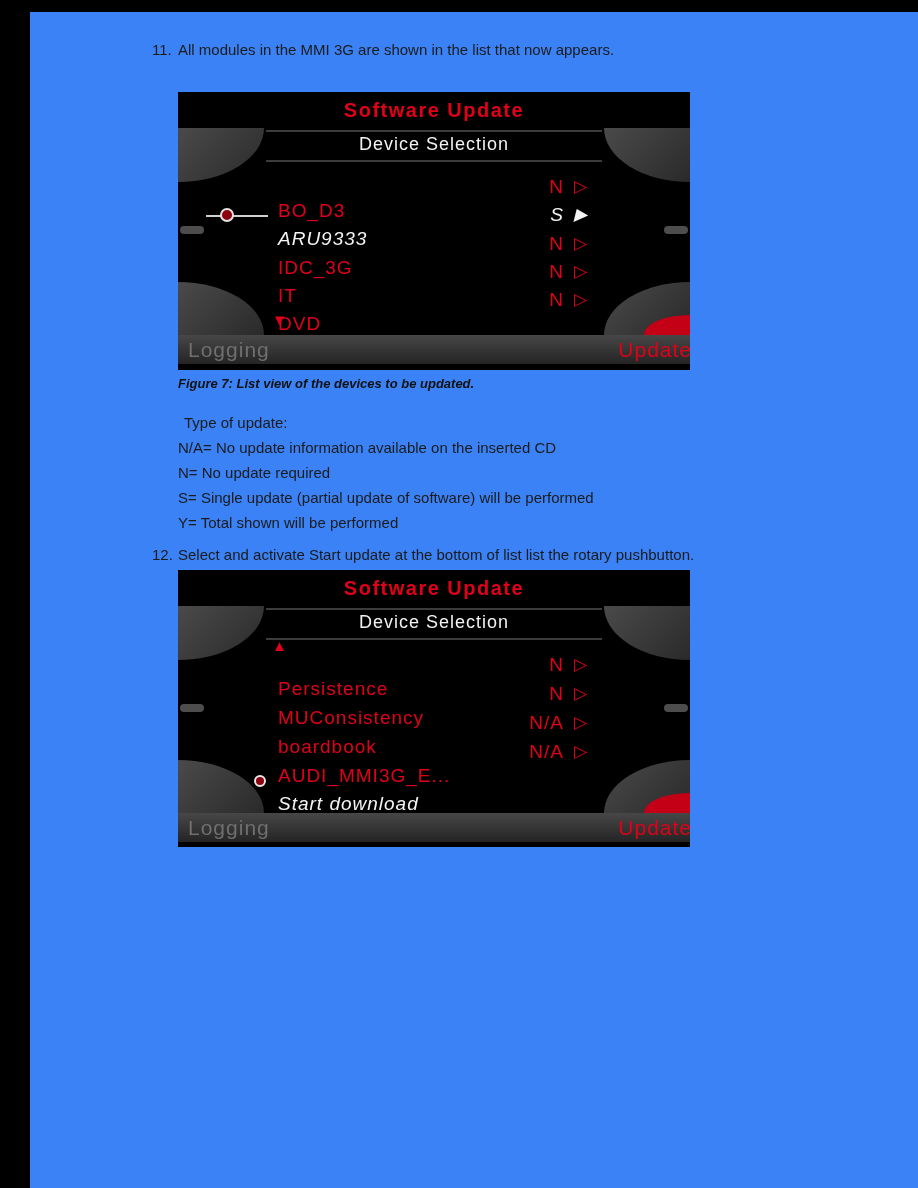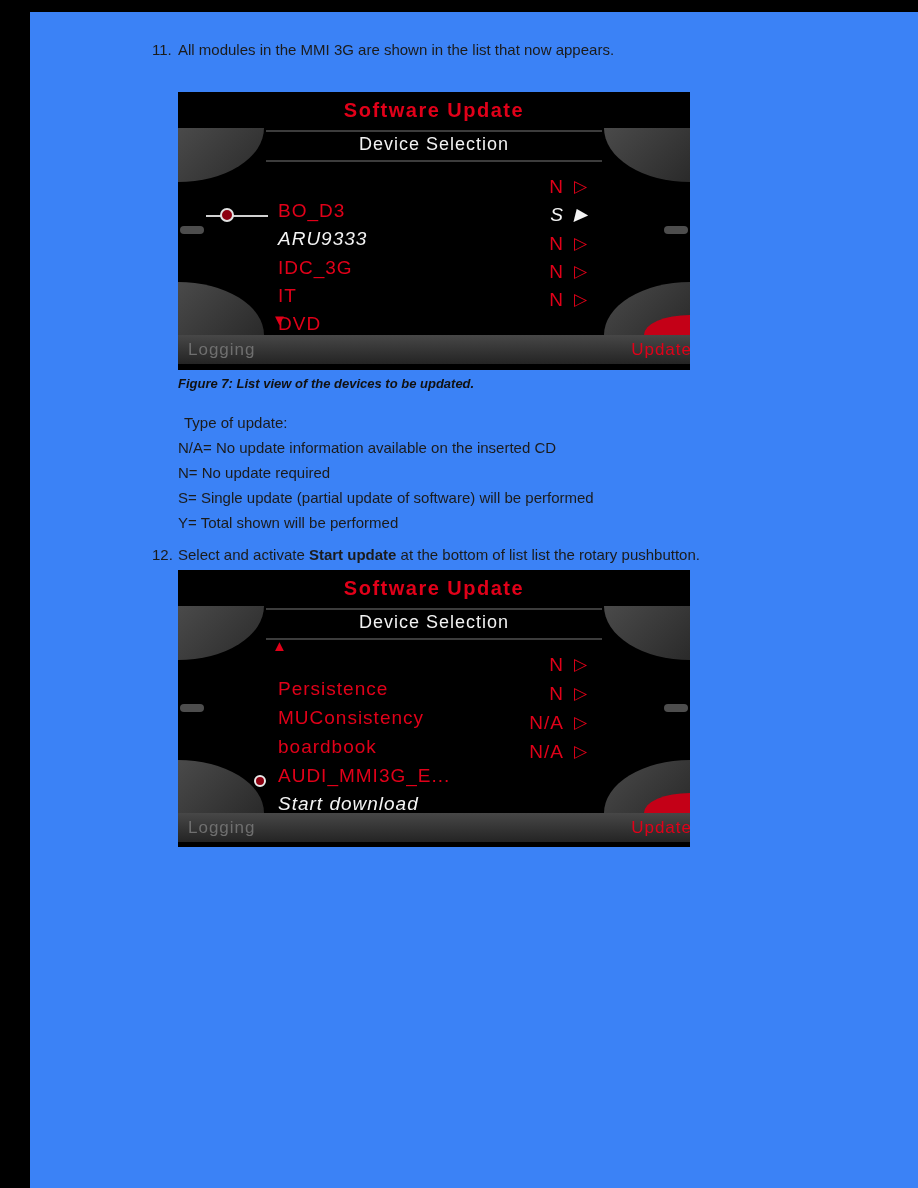--- a/index.html
+++ b/index.html
@@ -12,21 +12,21 @@
   }
   .page { position:absolute; inset:0; background:#3b82f6; }
 
   
   .edge-top  { position:absolute; left:0; top:0; width:918px; height:12px; background:#000; }
   .edge-left { position:absolute; left:0; top:0; width:30px; height:1188px; background:#000; }
 
   
   .bodyline { position:absolute; font-size:15px; color:#1b1b1b; white-space:nowrap; line-height:1.3; }
   .stepnum  { display:inline-block; width:26px; }
-  .bold     { font-weight:bold; }
+  .bold     { font-weight:normal; }
   .caption  { position:absolute; font-size:13px; font-style:italic; font-weight:bold; color:#111; white-space:nowrap; }
 
   
   .mmi { position:absolute; left:178px; width:512px; height:278px; background:#000; overflow:hidden; }
   .mmi-title { position:absolute; top:7px; left:0; width:100%; text-align:center;
                color:#e10019; font-size:20px; font-weight:bold; letter-spacing:1.5px; }
   .hline { position:absolute; left:88px; width:336px; height:2px; background:#3c3c3c; }
   .hline-top { top:38px; }
   .hline-bottom { top:68px; }
   .mmi-subtitle { position:absolute; top:42px; left:0; width:100%; text-align:center;
@@ -57,21 +57,21 @@
                  border:2px solid #e2e2e2; border-radius:50%; background:#8c0010; }
   .cursor-dot  { position:absolute; left:76px; top:6px; width:12px; height:12px;
                  border:2px solid #e8e8e8; border-radius:50%; background:#8c0010; }
 
   .scroll-ind { position:absolute; left:94px; color:#e10019; font-size:15px; line-height:1; }
 
   
   .mmi-footer { position:absolute; left:0; top:243px; width:524px; height:29px;
                 background:linear-gradient(180deg,#474747,#242424);
                 display:flex; justify-content:space-between; align-items:center;
-                padding:5px 10px; font-size:17px; letter-spacing:1px; }
+                padding:5px 10px; font-size:21px; letter-spacing:1px; }
   .softkey-left  { color:#6f6f6f; }
   .softkey-right { color:#e10019; }
 </style>
 </head>
 <body>
 
 <div class="page">
   <div class="edge-top"></div>
   <div class="edge-left"></div>
 

